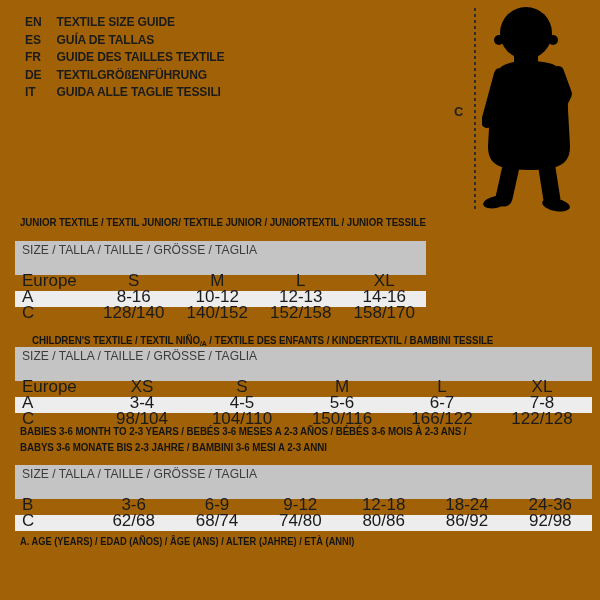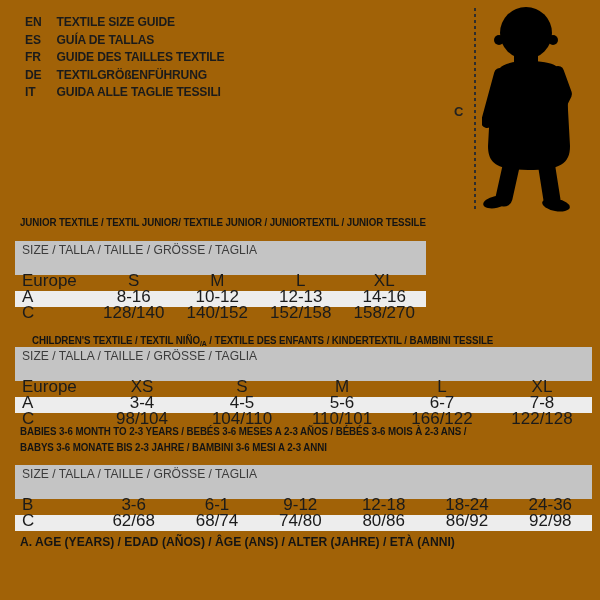--- a/index.html
+++ b/index.html
@@ -50,21 +50,21 @@
     font-size: 13px; padding-left: 7px;
   }
   .tbl-row { display: flex; height: 16px; align-items: flex-end; font-size: 17px; }
   .tbl-row.striped { background: #ededed; }
   .cell { white-space: nowrap; }
   .cell.label { width: 70px; padding-left: 7px; text-align: left; }
   .cell.data { flex: 1; text-align: center; }
 
   
   .footnotes { position: absolute; left: 20px; top: 532px; }
-  .footnote { font-weight: bold; font-size: 13px; line-height: 19px; color: #141414; text-align: center; }
+  .footnote { font-weight: bold; font-size: 10px; line-height: 19px; color: #141414; text-align: center; }
 </style>
 </head>
 <body>
 
 <div class="canvas">
 
   <div class="lang-block">
     <div class="lang-row condensed">
       <span class="lang-code">EN</span>
       <span class="lang-title">TEXTILE SIZE GUIDE</span>
@@ -121,21 +121,21 @@
           <div class="cell data">8-16</div>
           <div class="cell data">10-12</div>
           <div class="cell data">12-13</div>
           <div class="cell data">14-16</div>
         </div>
         <div class="tbl-row">
           <div class="cell label">C</div>
           <div class="cell data">128/140</div>
           <div class="cell data">140/152</div>
           <div class="cell data">152/158</div>
-          <div class="cell data">158/270</div>
+          <div class="cell data">158/170</div>
         </div>
       </div>
       <div class="section-heading h2"><div class="condensed"><span>CHILDREN'S TEXTILE / TEXTIL NIÑO</span><span class="subscript">/A</span><span> / TEXTILE DES ENFANTS / KINDERTEXTIL / BAMBINI TESSILE</span></div></div>
       <div class="tbl t2">
         <div class="tbl-bar"><span class="condensed">SIZE / TALLA / TAILLE / GRÖSSE / TAGLIA</span></div>
         <div class="tbl-row">
           <div class="cell label">Europe</div>
           <div class="cell data">XS</div>
           <div class="cell data">S</div>
           <div class="cell data">M</div>
@@ -147,32 +147,32 @@
           <div class="cell data">3-4</div>
           <div class="cell data">4-5</div>
           <div class="cell data">5-6</div>
           <div class="cell data">6-7</div>
           <div class="cell data">7-8</div>
         </div>
         <div class="tbl-row">
           <div class="cell label">C</div>
           <div class="cell data">98/104</div>
           <div class="cell data">104/110</div>
-          <div class="cell data">110/101</div>
+          <div class="cell data">150/116</div>
           <div class="cell data">166/122</div>
           <div class="cell data">122/128</div>
         </div>
       </div>
       <div class="section-heading h3"><div class="condensed"><span>BABIES 3-6 MONTH TO 2-3 YEARS / BEBÉS 3-6 MESES A 2-3 AÑOS / BÉBÉS 3-6 MOIS À 2-3 ANS /</span></div><div class="condensed"><span>BABYS 3-6 MONATE BIS 2-3 JAHRE / BAMBINI 3-6 MESI A 2-3 ANNI</span></div></div>
       <div class="tbl t3">
         <div class="tbl-bar"><span class="condensed">SIZE / TALLA / TAILLE / GRÖSSE / TAGLIA</span></div>
         <div class="tbl-row">
           <div class="cell label">B</div>
           <div class="cell data">3-6</div>
-          <div class="cell data">6-1</div>
+          <div class="cell data">6-9</div>
           <div class="cell data">9-12</div>
           <div class="cell data">12-18</div>
           <div class="cell data">18-24</div>
           <div class="cell data">24-36</div>
         </div>
         <div class="tbl-row striped">
           <div class="cell label">C</div>
           <div class="cell data">62/68</div>
           <div class="cell data">68/74</div>
           <div class="cell data">74/80</div>

